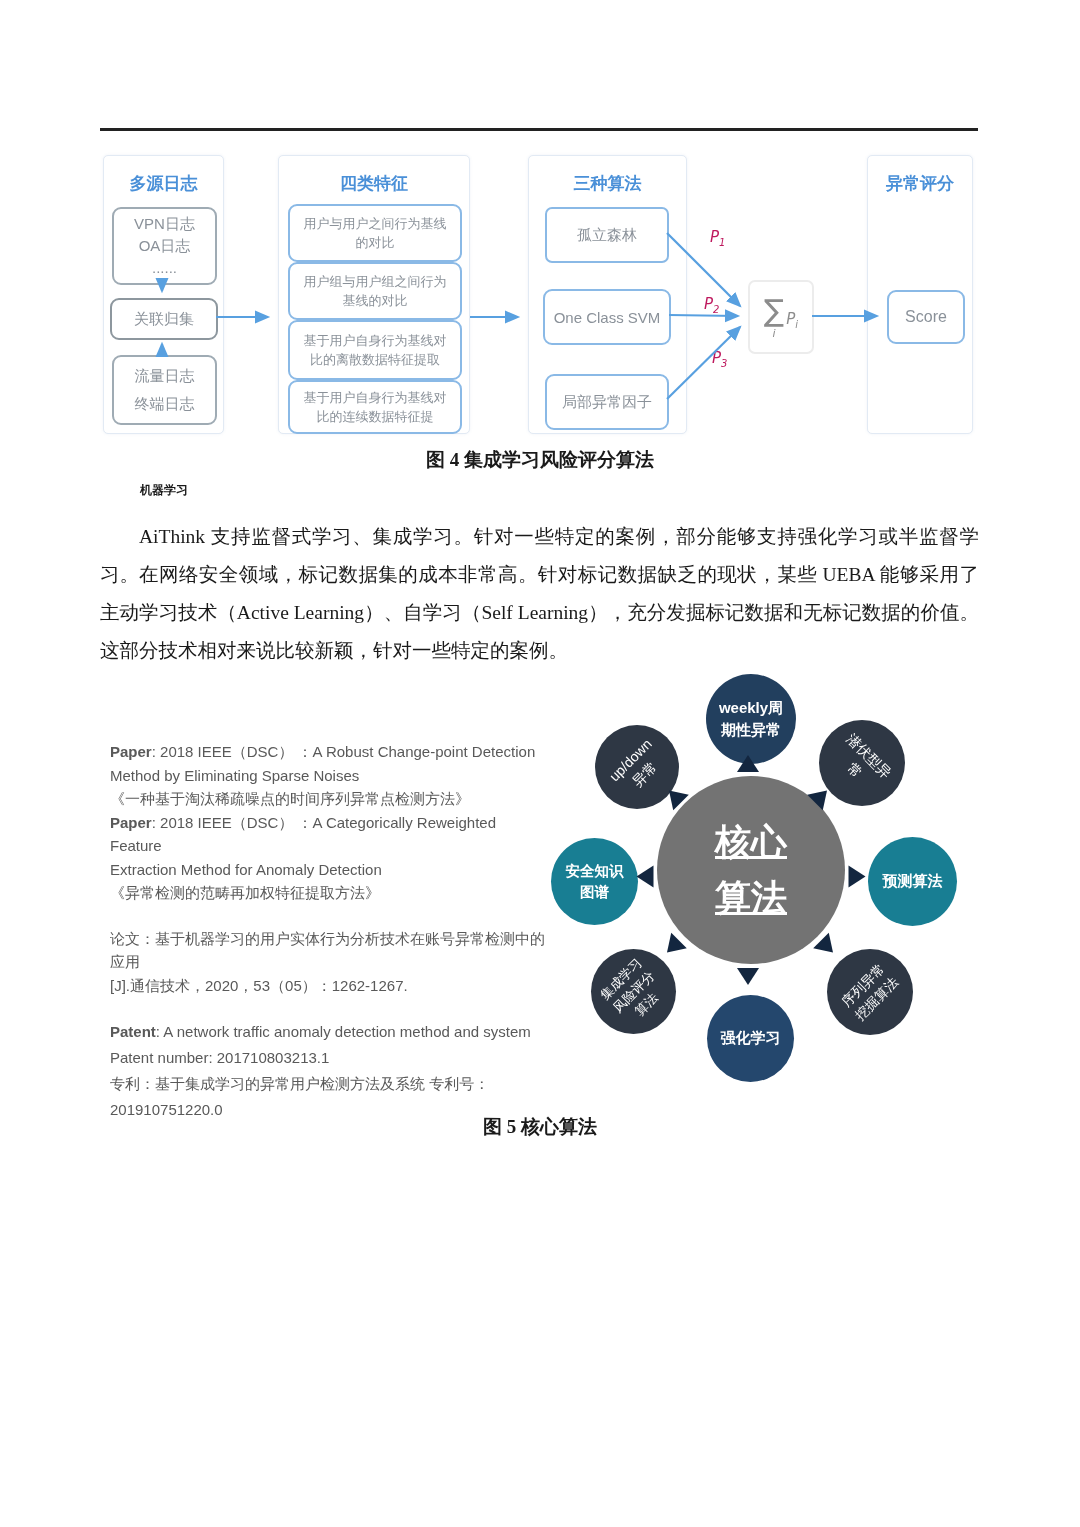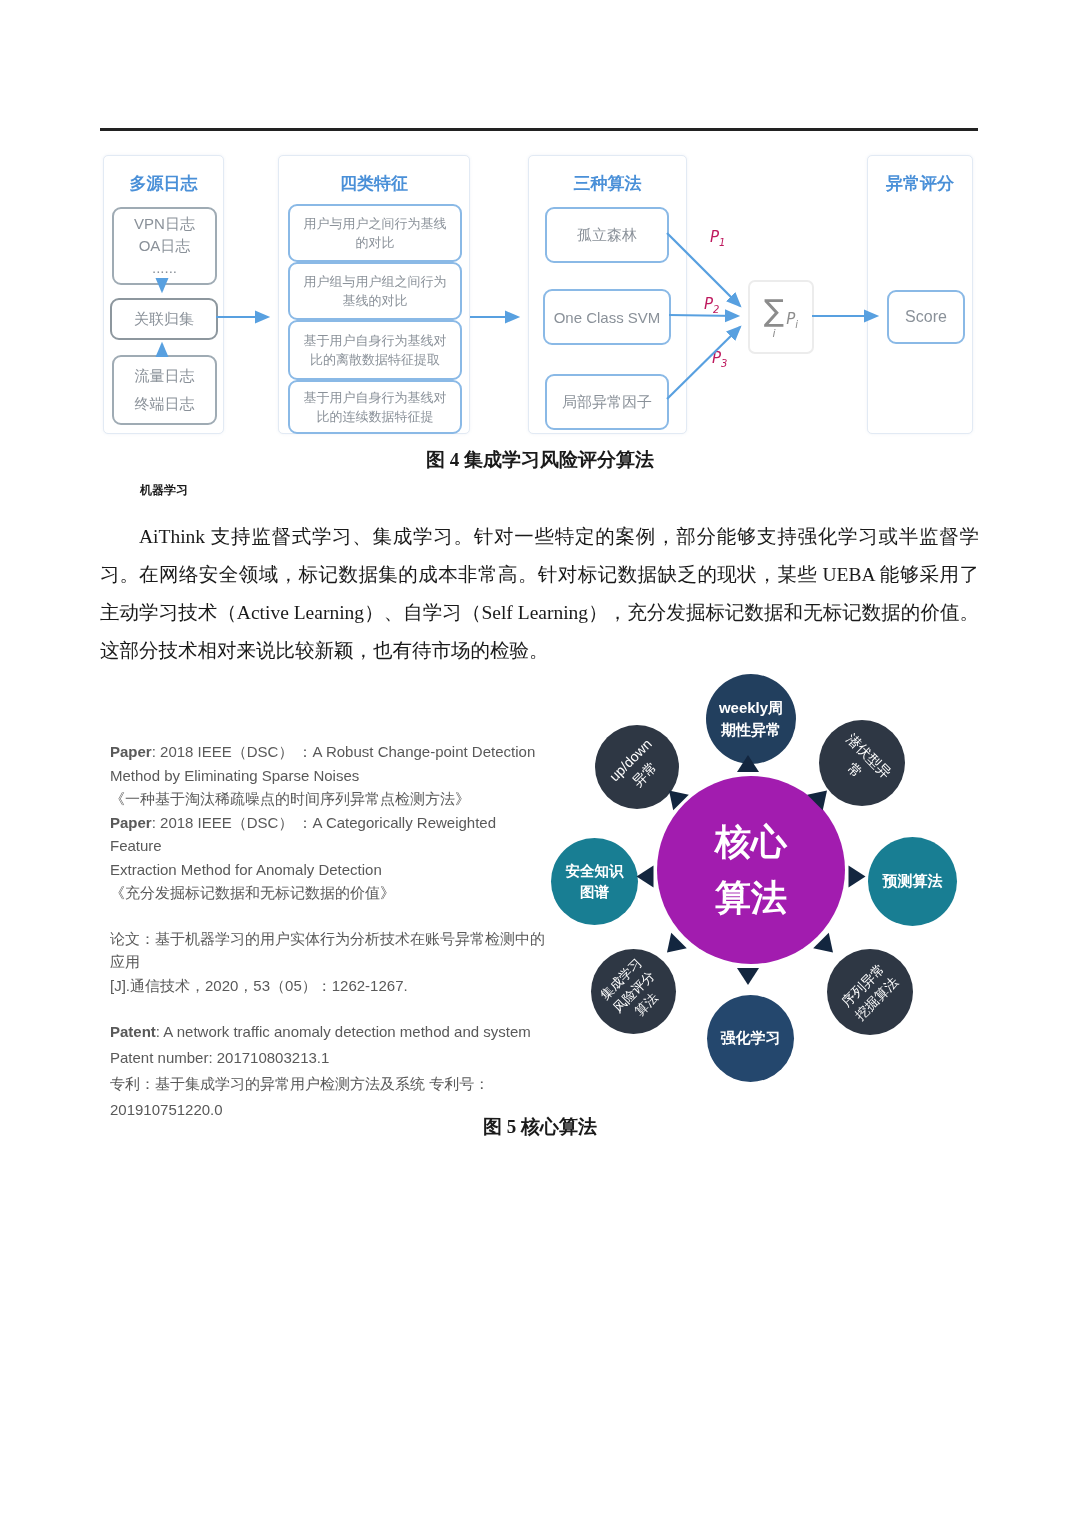--- a/index.html
+++ b/index.html
@@ -40,21 +40,21 @@
         font-family:"Liberation Sans","DejaVu Sans",sans-serif;}
   .ref-group{margin:0 0 22px 0;}
   .ref-b{font-weight:bold;}
 
   
   .circle{position:absolute;border-radius:50%;display:flex;align-items:center;justify-content:center;color:#fff;
           text-align:center;font-family:"Liberation Sans","DejaVu Sans",sans-serif;}
   .circle .lbl{white-space:pre-line;}
   .rot-neg .lbl{transform:rotate(-45deg);}
   .rot-pos .lbl{transform:rotate(45deg);}
-  .c-center{left:657px;top:776px;width:188px;height:188px;background:#a21caf;font-size:36px;font-weight:bold;line-height:56px;}
+  .c-center{left:657px;top:776px;width:188px;height:188px;background:#737373;font-size:36px;font-weight:bold;line-height:56px;text-decoration:underline;}
   .c-top{left:706px;top:674px;width:90px;height:90px;background:#223f5e;font-size:15px;font-weight:bold;line-height:22px;}
   .c-tl{left:595px;top:725px;width:84px;height:84px;background:#2e3744;font-size:14px;line-height:20px;}
   .c-tr{left:819px;top:720px;width:86px;height:86px;background:#2e3744;font-size:14px;line-height:20px;}
   .c-l{left:551px;top:838px;width:87px;height:87px;background:#187e93;font-size:14.5px;font-weight:bold;line-height:21px;}
   .c-r{left:868px;top:837px;width:89px;height:89px;background:#187e93;font-size:15px;font-weight:bold;}
   .c-bl{left:591px;top:949px;width:85px;height:85px;background:#2e3744;font-size:13px;line-height:18px;}
   .c-b{left:707px;top:995px;width:87px;height:87px;background:#24476d;font-size:15px;font-weight:bold;}
   .c-br{left:827px;top:949px;width:86px;height:86px;background:#2e3744;font-size:13.5px;line-height:19px;}
   .tri{position:absolute;width:0;height:0;border-left:11px solid transparent;border-right:11px solid transparent;
        border-bottom:17px solid #13263f;}
@@ -88,21 +88,21 @@
 
   <div class="fbox b-blue" style="left:288px;top:204px;width:170px;height:54px;font-size:13px;line-height:19px;">用户与用户之间行为基线
 的对比</div>
   <div class="fbox b-blue" style="left:288px;top:262px;width:170px;height:54px;font-size:13px;line-height:19px;">用户组与用户组之间行为
 基线的对比</div>
   <div class="fbox b-blue" style="left:288px;top:320px;width:170px;height:56px;font-size:13px;line-height:19px;">基于用户自身行为基线对
 比的离散数据特征提取</div>
   <div class="fbox b-blue" style="left:288px;top:380px;width:170px;height:50px;font-size:13px;line-height:19px;">基于用户自身行为基线对
 比的连续数据特征提</div>
 
-  <div class="fbox b-blue" style="left:545px;top:207px;width:120px;height:52px;font-size:15px;">孤立森林</div>
+  <div class="fbox b-blue" style="left:545px;top:207px;width:120px;height:52px;font-size:15px;border-radius:7px;">孤立森林</div>
   <div class="fbox b-blue" style="left:543px;top:289px;width:124px;height:52px;font-size:15px;">One Class SVM</div>
   <div class="fbox b-blue" style="left:545px;top:374px;width:120px;height:52px;font-size:15px;">局部异常因子</div>
 
   <div class="fbox b-blue" style="left:887px;top:290px;width:74px;height:50px;font-size:16px;">Score</div>
 
   <div class="sum-box">
     <span class="sum-col">
       <span class="sigma">∑</span>
       <span class="sigma-sub">i</span>
     </span>
@@ -128,30 +128,30 @@
       <line x1="669" y1="315" x2="738" y2="316" marker-end="url(#ah)"></line>
       <line x1="667" y1="399" x2="740" y2="327" marker-end="url(#ah)"></line>
       <line x1="812" y1="316" x2="877" y2="316" marker-end="url(#ah)"></line>
     </g>
   </svg>
 
   <div class="cap" style="top:447px;">图 4 集成学习风险评分算法</div>
 
   <div class="h-bold">机器学习</div>
   <div class="para" style="top:518px;">AiThink 支持监督式学习、集成学习。针对一些特定的案例，部分能够支持强化学习或半监督学习。</div>
-  <div class="para" style="top:556px;">在网络安全领域，标记数据集的成本非常高。针对标记数据缺乏的现状，某些 UEBA 能够采用了主动学习技术（Active Learning）、自学习（Self Learning），充分发掘标记数据和无标记数据的价值。这部分技术相对来说比较新颖，也有待市场的检验。</div>
+  <div class="para" style="top:556px;">在网络安全领域，标记数据集的成本非常高。针对标记数据缺乏的现状，某些 UEBA 能够采用了主动学习技术（Active Learning）、自学习（Self Learning），充分发掘标记数据和无标记数据的价值。这部分技术相对来说比较新颖，针对一些特定的案例。</div>
 
   <div class="refs">
     <div class="ref-group">
       <div><span class="ref-b">Paper</span><span>: 2018 IEEE（DSC） ：A Robust Change-point Detection</span></div>
       <div><span>Method by Eliminating Sparse Noises</span></div>
       <div><span>《一种基于淘汰稀疏噪点的时间序列异常点检测方法》</span></div>
       <div><span class="ref-b">Paper</span><span>: 2018 IEEE（DSC） ：A Categorically Reweighted Feature</span></div>
       <div><span>Extraction Method for Anomaly Detection</span></div>
-      <div><span>《充分发掘标记数据和无标记数据的价值》</span></div>
+      <div><span>《异常检测的范畴再加权特征提取方法》</span></div>
     </div>
     <div class="ref-group">
       <div><span>论文：基于机器学习的用户实体行为分析技术在账号异常检测中的应用</span></div>
       <div><span>[J].通信技术，2020，53（05）：1262-1267.</span></div>
     </div>
     <div class="ref-group" style="line-height:26px;">
       <div><span class="ref-b">Patent</span><span>: A network traffic anomaly detection method and system</span></div>
       <div><span>Patent number: 201710803213.1</span></div>
       <div><span>专利：基于集成学习的异常用户检测方法及系统  专利号：</span></div>
       <div><span>201910751220.0</span></div>

